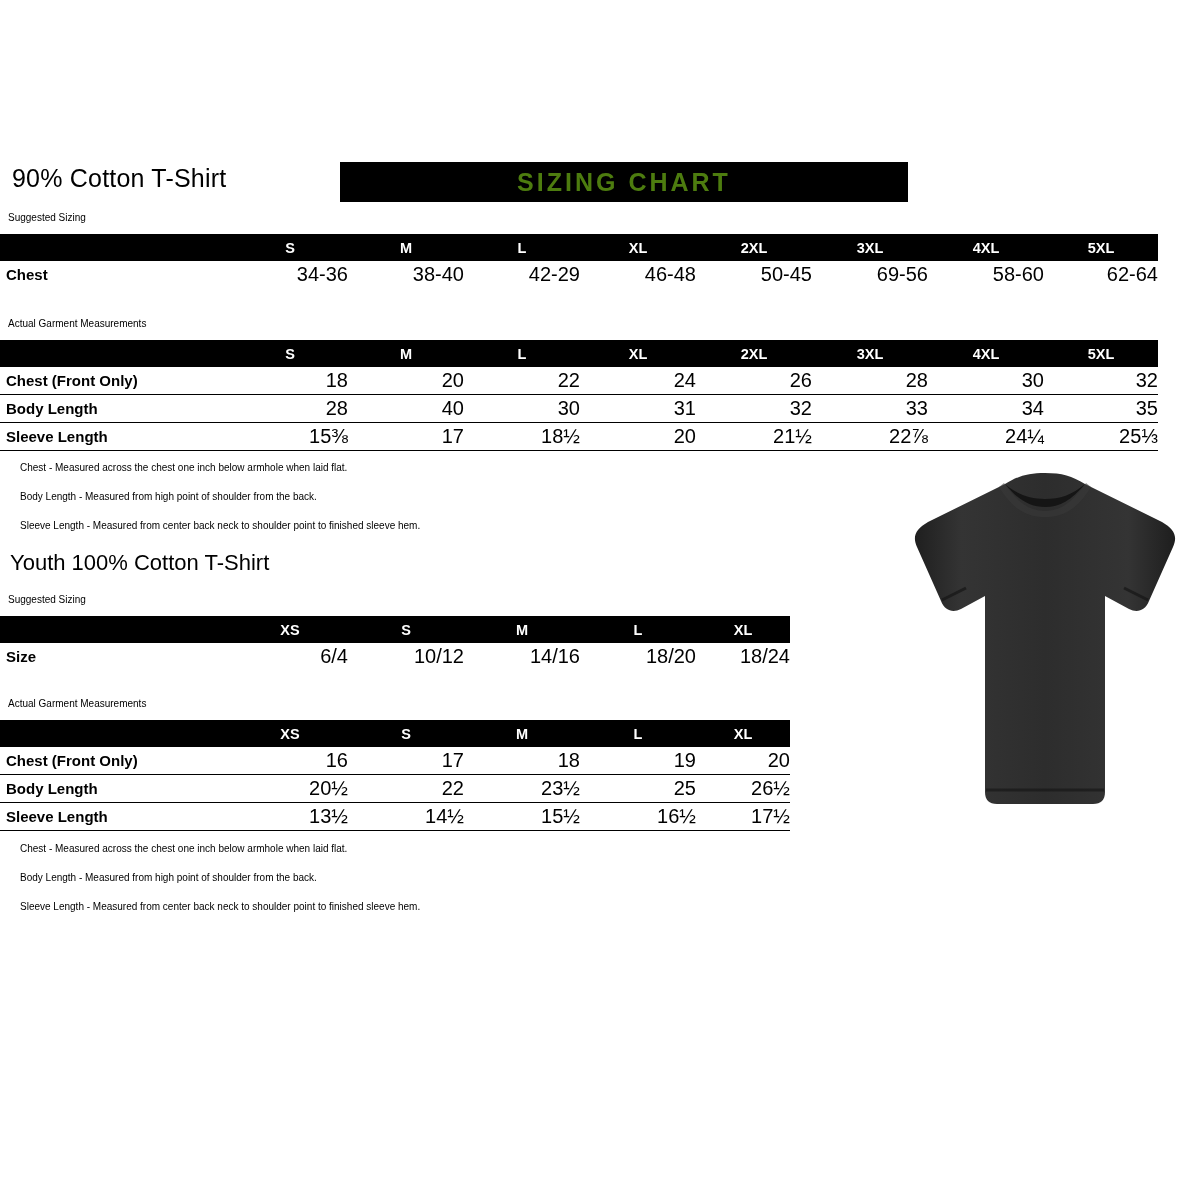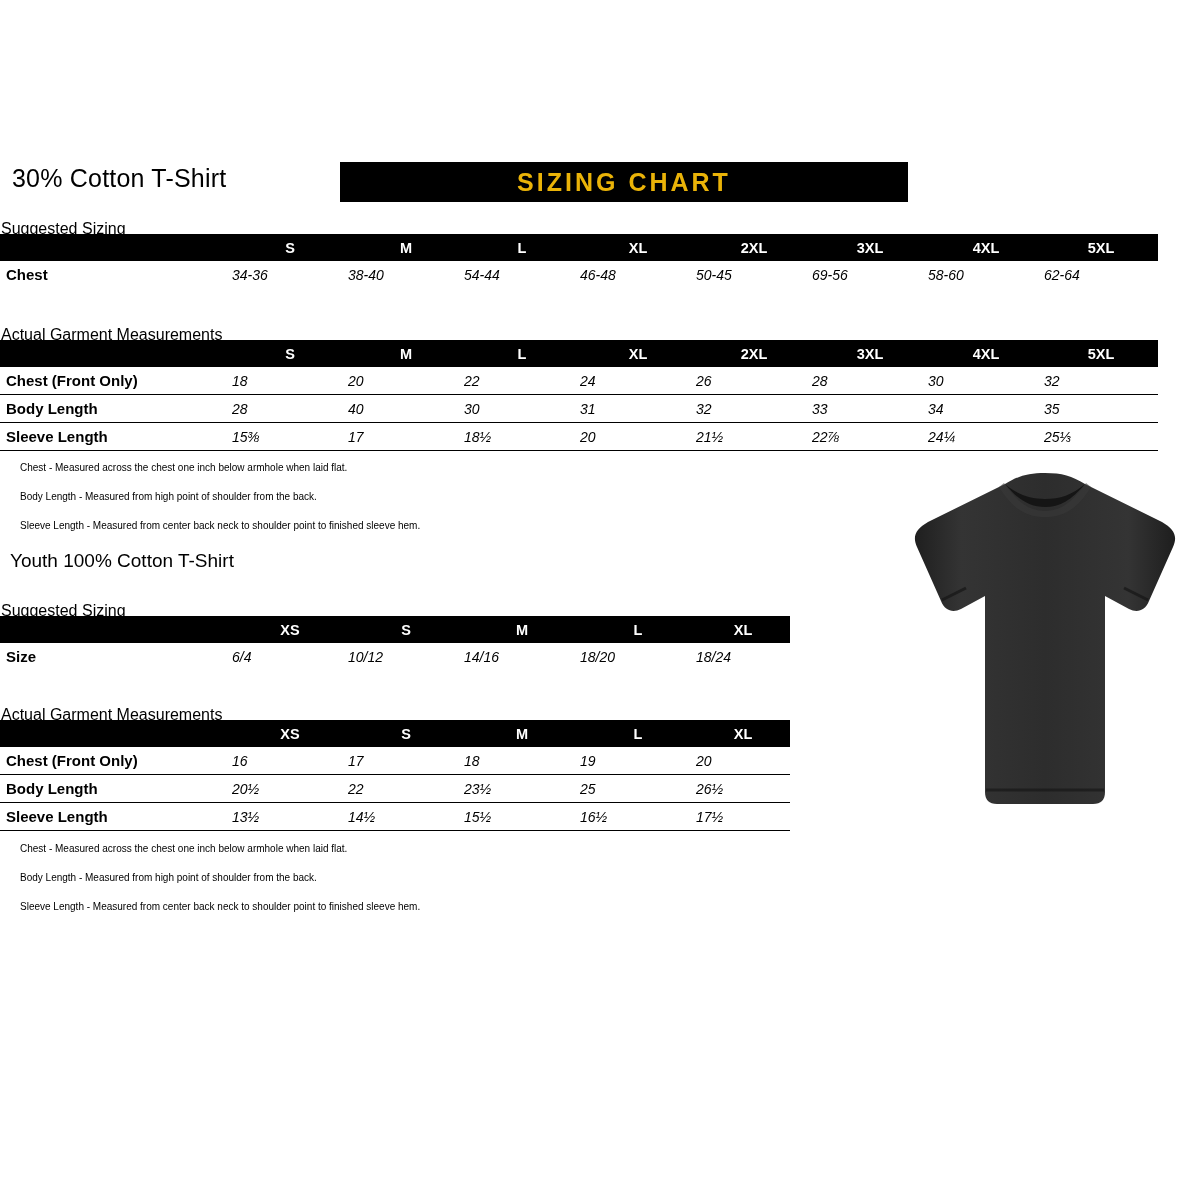--- a/index.html
+++ b/index.html
@@ -38,33 +38,32 @@
     top: 162px;
     width: 568px;
     height: 40px;
     background: #000000;
   }
   .sizing-chart-banner .txt {
     position: absolute;
     left: 0; right: 0; top: 50%;
     transform: translateY(-50%);
     text-align: center;
-    color: #eab308;
+    color: #4d7c0f;
     font-size: 25px;
     font-weight: bold;
     letter-spacing: 3px;
   }
 
   .sub-label {
     position: absolute;
-    left: 1px;
-    font-size: 16px;
+    left: 8px;
+    font-size: 10px;
     font-weight: 400;
     white-space: nowrap;
-    margin-top: 8px;
   }
 
   
   table.chart {
     position: absolute;
     border-collapse: collapse;
     table-layout: fixed;
     font-size: 15px;
   }
   table.chart th,
@@ -87,63 +86,62 @@
     text-align: left;
     padding-left: 6px;
   }
   table.chart tbody td.rowhead {
     text-align: left;
     padding-left: 6px;
     font-weight: bold;
     font-size: 15px;
   }
   table.chart tbody td.val {
-    text-align: left;
-    font-size: 14px;
-    font-style: italic;
+    text-align: right;
+    font-size: 20px;
   }
   table.chart.ruled tbody tr {
     border-bottom: 1px solid #000000;
   }
   table.chart.ruled tbody tr:first-child {
     border-top: none;
   }
 
   
   .note {
     position: absolute;
     left: 20px;
     font-size: 10px;
     white-space: nowrap;
   }
 
   .youth-title {
     position: absolute;
     left: 10px;
     top: 550px;
-    font-size: 19px;
+    font-size: 22px;
     font-weight: 400;
     white-space: nowrap;
   }
 
   
   .shirt-wrap {
     position: absolute;
     left: 900px;
     top: 470px;
     width: 290px;
     height: 340px;
   }
 </style>
 </head>
 <body>
 
 <div class="page">
 
-  <div class="adult-title">30% Cotton T-Shirt</div>
+  <div class="adult-title">90% Cotton T-Shirt</div>
 
   <div class="sizing-chart-banner">
     <div class="txt">SIZING CHART</div>
   </div>
 
   <div class="sub-label" style="top:212px;">Suggested Sizing</div>
 
   <table class="chart" id="adult-suggested" style="left:0px; top:234px; width:1146px;">
     <colgroup>
       <col style="width:232px">
@@ -167,21 +165,21 @@
         <th>3XL</th>
         <th>4XL</th>
         <th>5XL</th>
       </tr>
     </thead>
     <tbody>
       <tr>
         <td class="rowhead">Chest</td>
         <td class="val">34-36</td>
         <td class="val">38-40</td>
-        <td class="val">54-44</td>
+        <td class="val">42-29</td>
         <td class="val">46-48</td>
         <td class="val">50-45</td>
         <td class="val">69-56</td>
         <td class="val">58-60</td>
         <td class="val">62-64</td>
       </tr>
     </tbody>
   </table>
 
   <div class="sub-label" style="top:318px;">Actual Garment Measurements</div>

